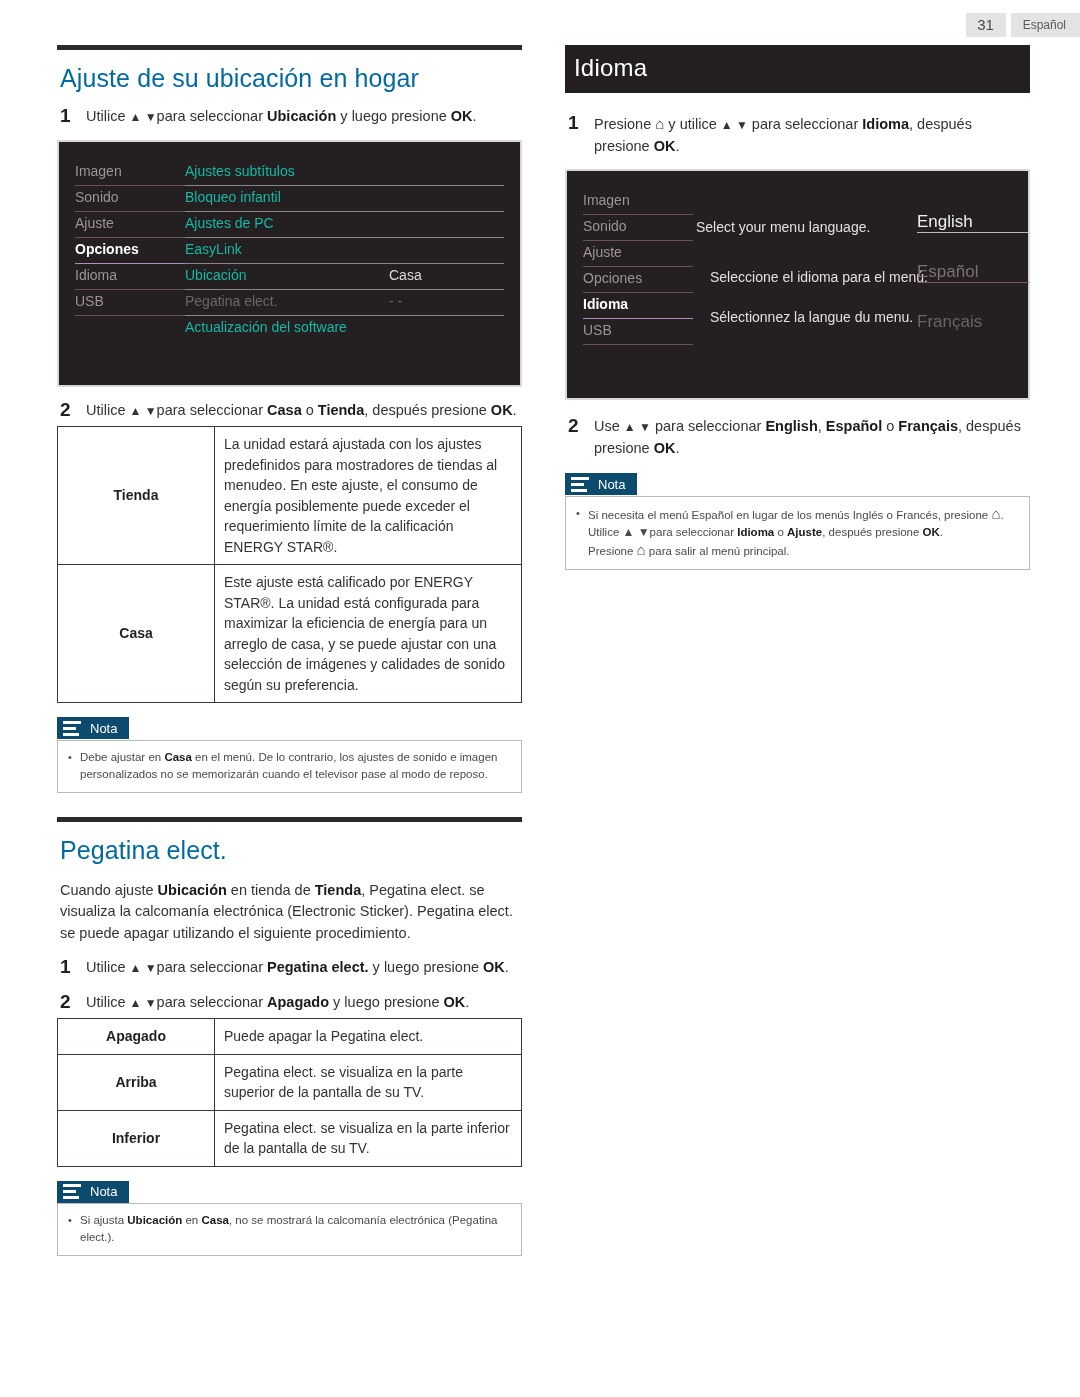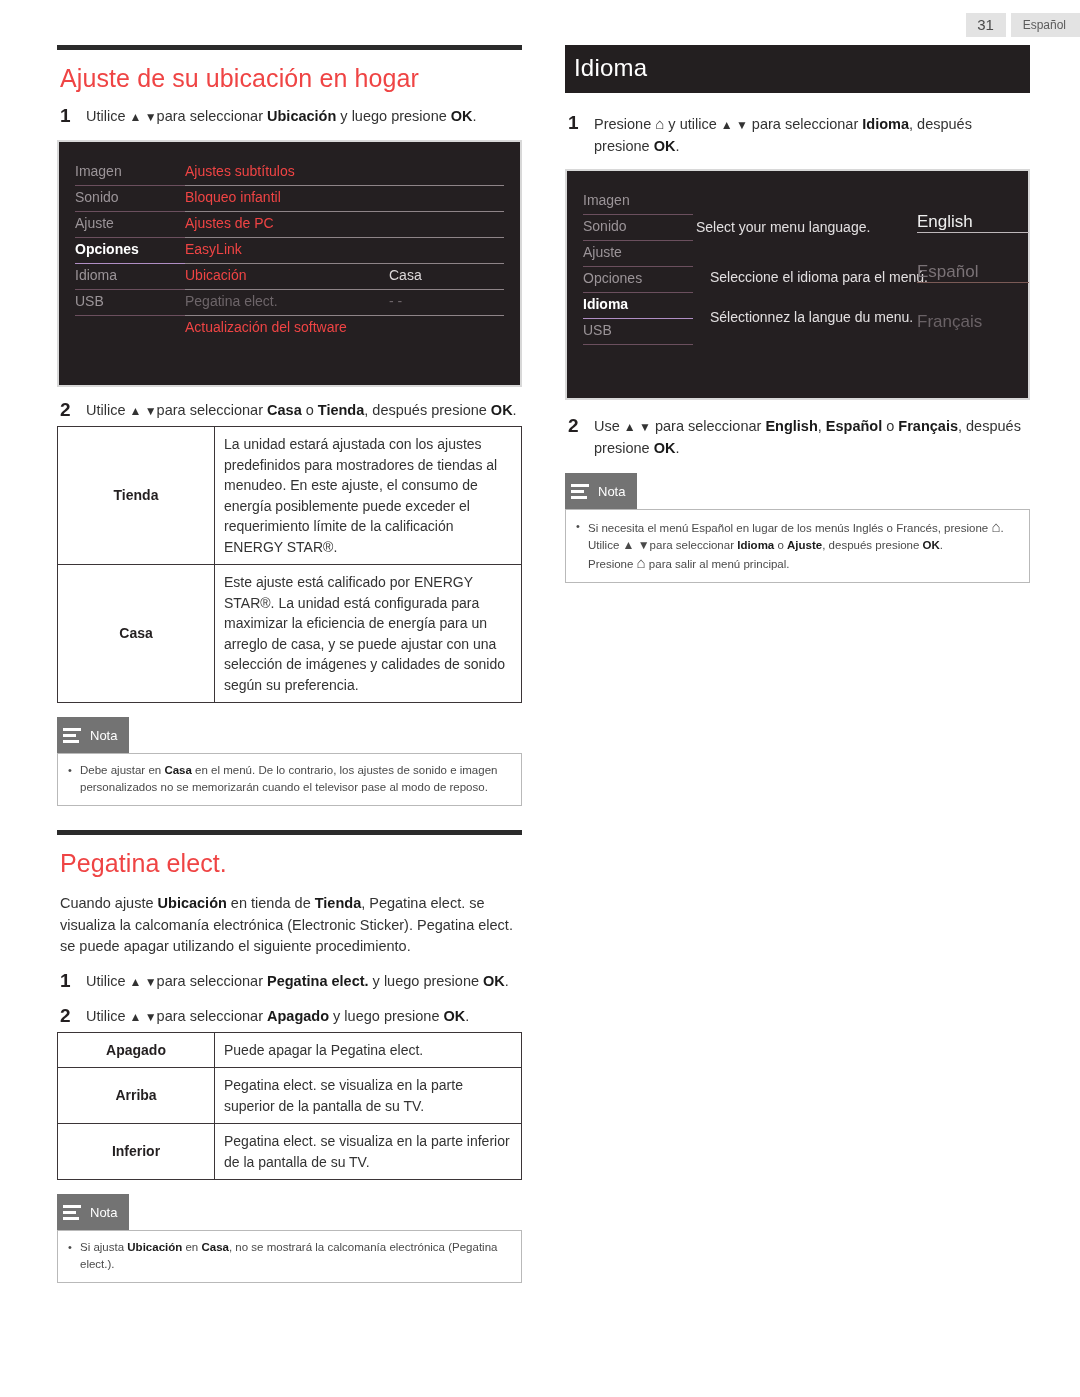--- a/index.html
+++ b/index.html
@@ -30,21 +30,21 @@
   }
 
   
   .col{position:absolute; width:465px;}
   .col-left{left:57px; top:45px;}
   .col-right{left:565px; top:45px;}
 
   
   .rule{height:5px;background:#2b2b2b;width:100%;}
   h1.sec{
-    font-size:25px; font-weight:normal; color:#ef4444;
+    font-size:25px; font-weight:normal; color:#0369a1;
     margin:14px 0 0 0; padding:0 0 0 3px; letter-spacing:.1px;
   }
   .darkbar{
     background:#231f20; color:#ffffff;
     font-size:24px; padding:9px 0 11px 9px;
     letter-spacing:.2px; width:100%; box-sizing:border-box;
   }
 
   
   p.body{
@@ -79,21 +79,21 @@
   .osd-mid{flex:1;}
   .osd-right{width:115px; flex:0 0 115px;}
 
   .osd-row{
     font-size:14px; color:#9b9498;
     height:25px; line-height:22px;
     border-bottom:1px solid #6b4f5e;
     white-space:nowrap; overflow:hidden;
   }
   .osd-row.nb{border-bottom:none;}
-  .osd-row.mid{color:#ef4444;border-bottom-color:#8e8488;}
+  .osd-row.mid{color:#14b8a6;border-bottom-color:#8e8488;}
   .osd-row.mid.dim{color:#6d6569;}
   .osd-row.sel{color:#ffffff;font-weight:bold;border-bottom-color:#b08ec4;}
   .osd-row.val{color:#ddd9da;border-bottom-color:#8e8488;}
   .osd-row.val.dim{color:#6d6569;}
   .osd-row.empty{border-bottom:none;}
   .osd-desc{font-size:14px;color:#e2dfe0;line-height:20px;}
   .osd-lang{font-size:17px;line-height:20px;}
   .osd-lang.on{color:#efefef;border-bottom:1px solid #bdb7ba;}
   .osd-lang.off{color:#7a7276;border-bottom:1px solid #7a5a56;}
   .osd-lang.off2{color:#6a6266;border-bottom:none;}
@@ -109,21 +109,21 @@
     vertical-align:middle;
   }
   table.dt td.key{
     width:138px; text-align:center; font-weight:bold; color:#231f20;
   }
 
   
   .nota{margin-top:14px;}
   .nota-tab{
     display:inline-flex; align-items:center;
-    background:#737373; height:36px; padding:0 12px 0 6px;
+    background:#0c4a6e; height:22px; padding:0 12px 0 6px;
   }
   .nota-ico{
     width:18px;height:15px;display:block;position:relative;margin-right:9px;
   }
   .nota-ico i{
     display:block;background:#ffffff;height:3px;position:absolute;left:0;
   }
   .nota-ico i:nth-child(1){top:0;width:18px;}
   .nota-ico i:nth-child(2){top:6px;width:13px;}
   .nota-ico i:nth-child(3){top:12px;width:16px;}

